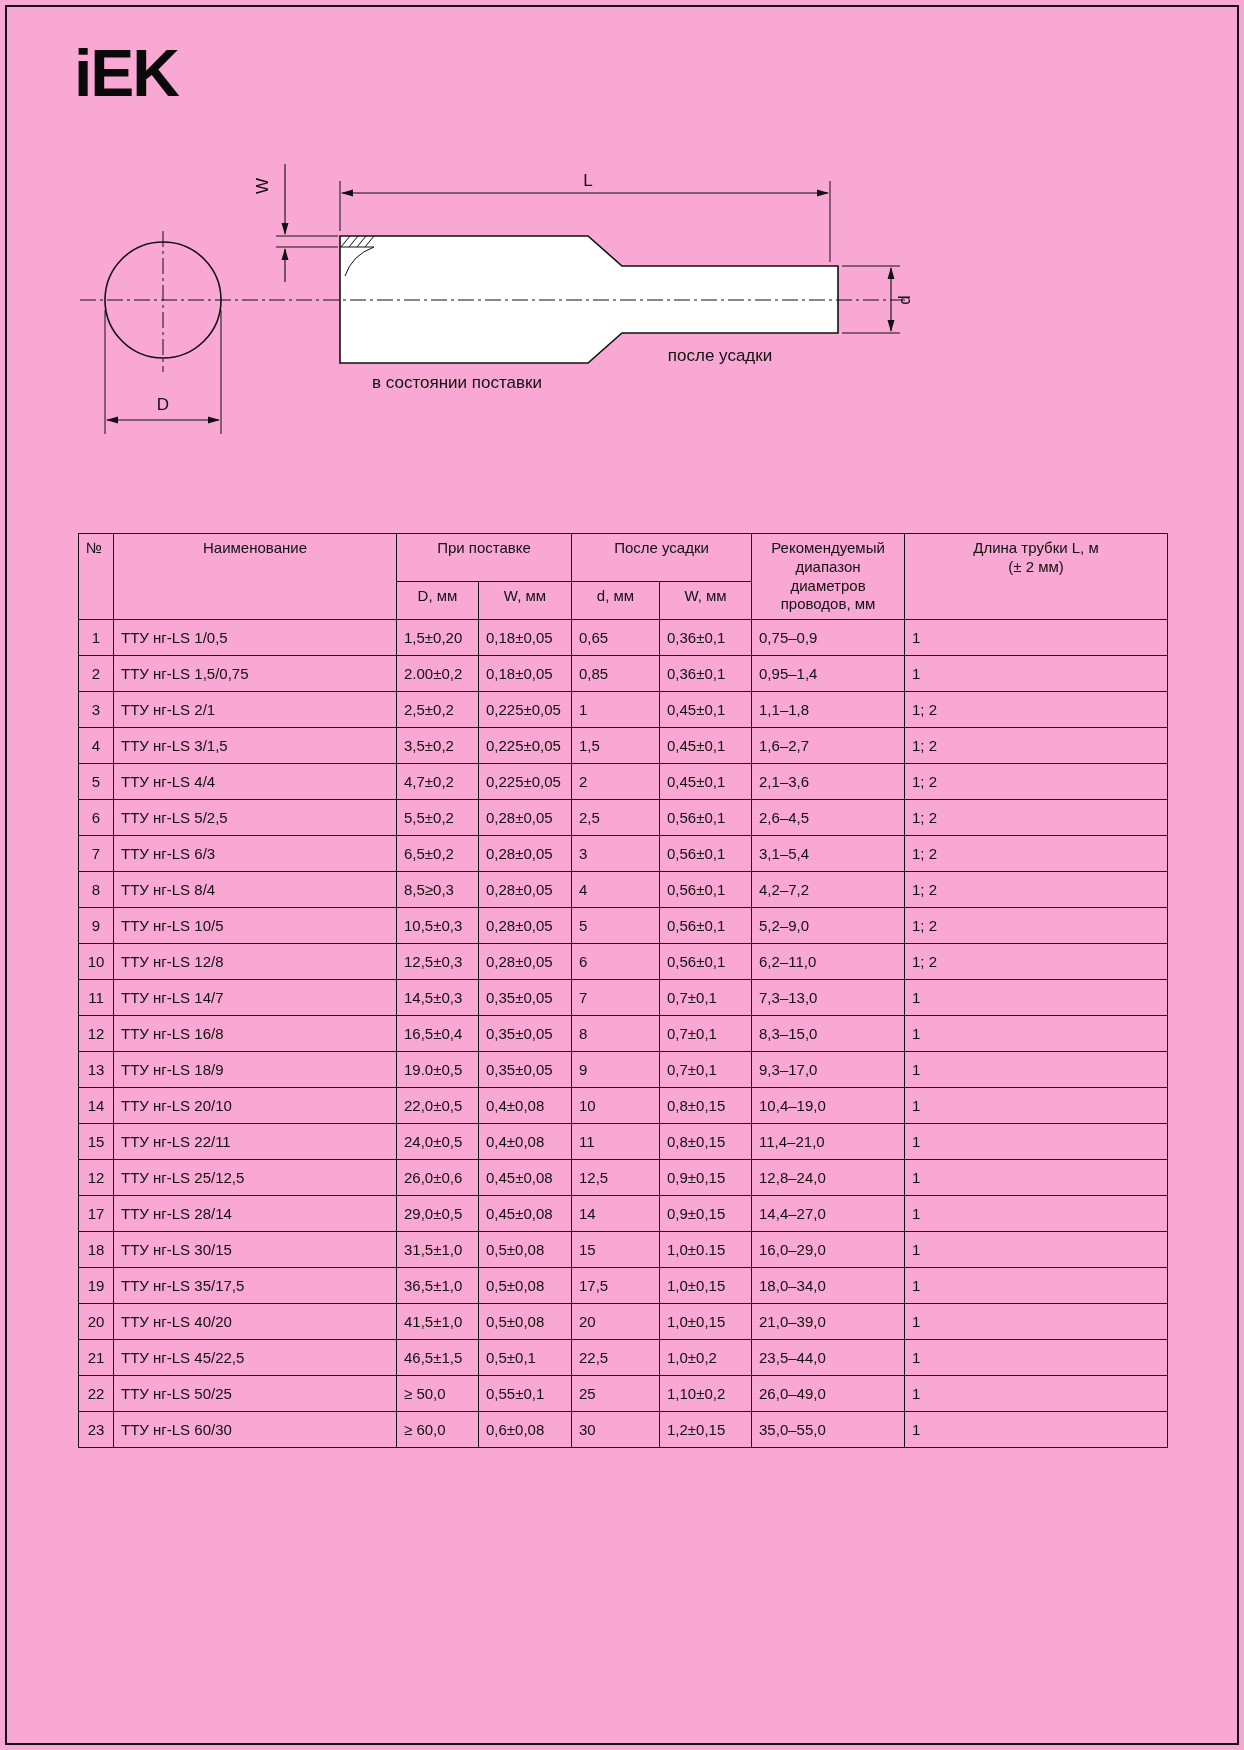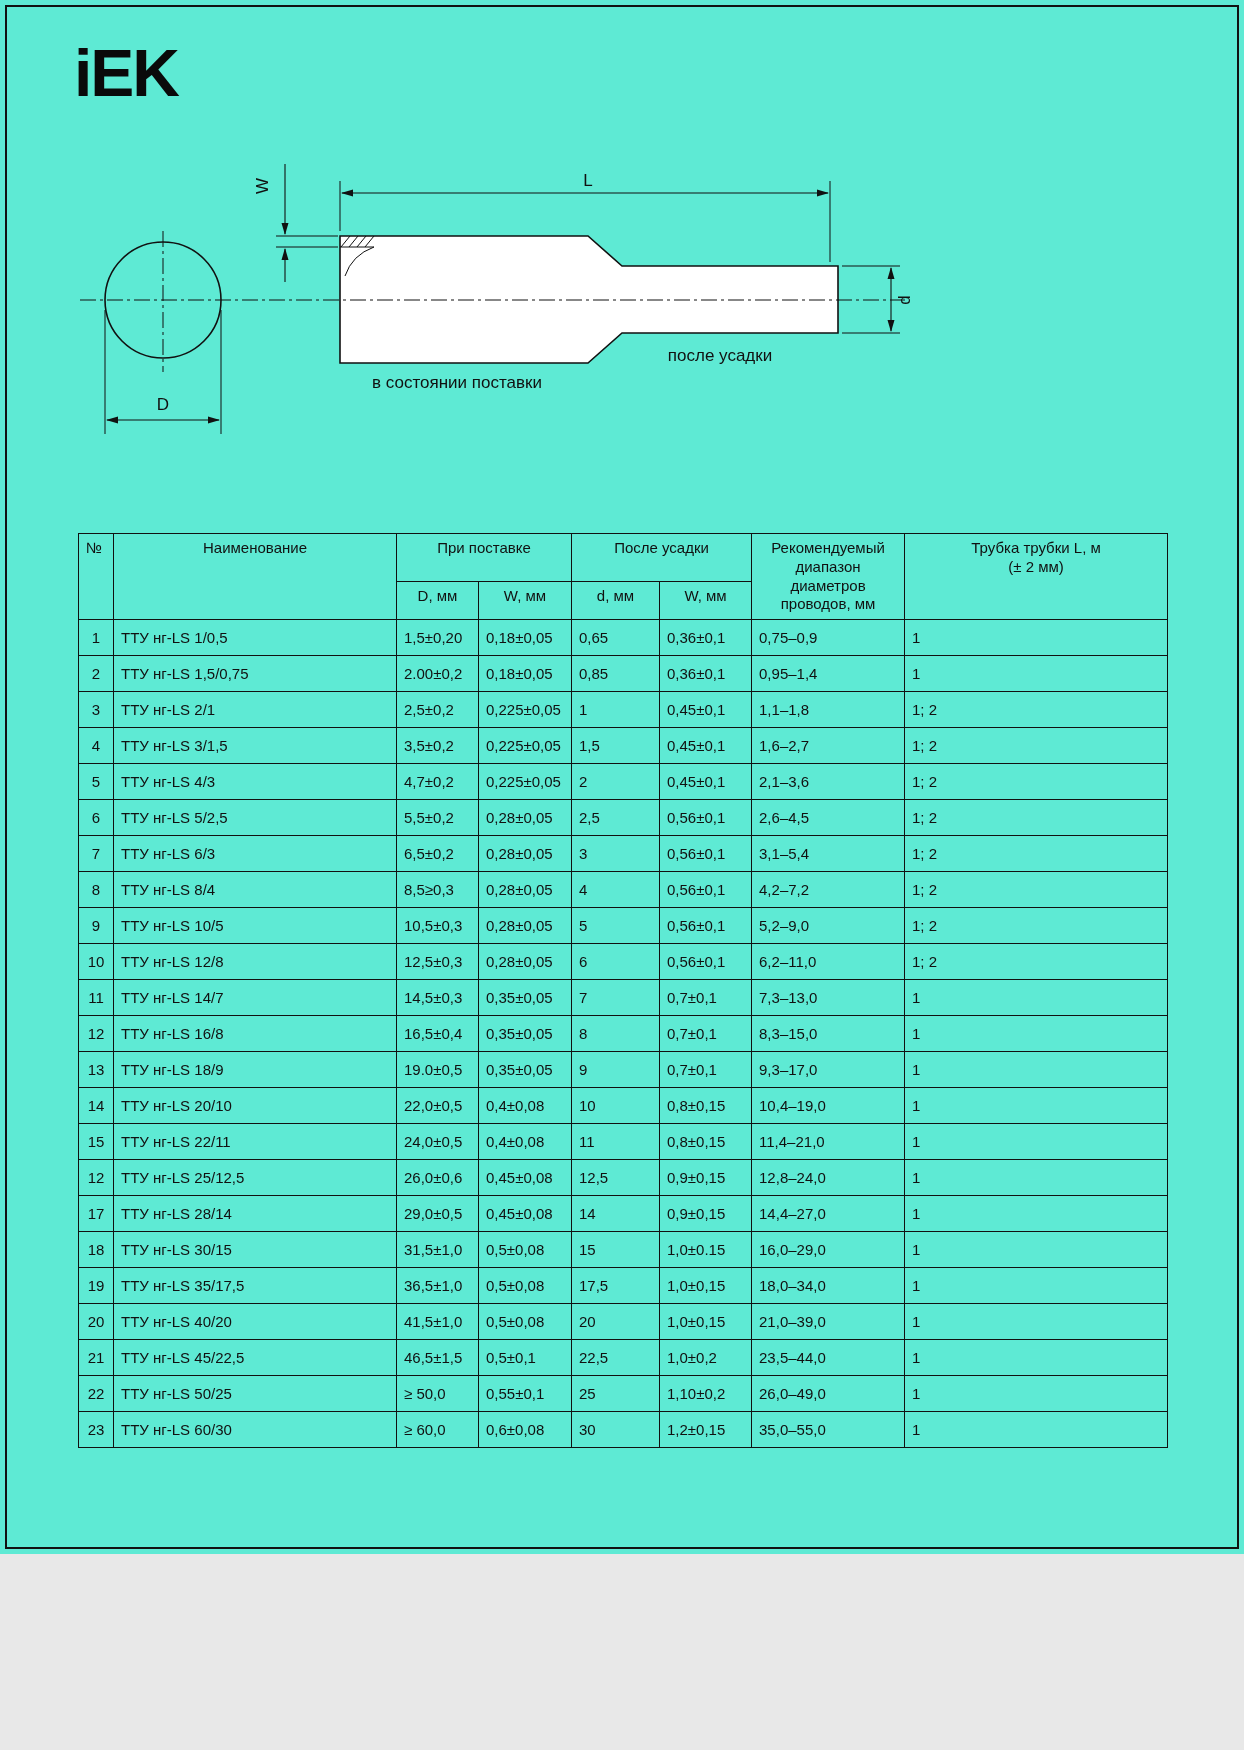--- a/index.html
+++ b/index.html
@@ -1,17 +1,17 @@
 <!DOCTYPE html>
 <html><head>
 <meta charset="utf-8">
 <style>
   html,body{margin:0;padding:0;background:#e8e8e8;}
   .page{
-    position:relative;width:1244px;height:1554px;background:#5eead4;
+    position:relative;width:1244px;height:1750px;background:#f9a8d4;
     font-family:"Liberation Sans",sans-serif;color:#111;margin:0 auto;overflow:hidden;
   }
   .frame{position:absolute;inset:5px;border:2px solid #111;pointer-events:none;}
   .logo{
     position:absolute;top:40px;left:74px;
     font-size:66px;font-weight:bold;letter-spacing:-2px;line-height:1;color:#0a0a0a;
   }
   .diagram{position:absolute;top:148px;left:0;width:1244px;height:310px;}
   .ol{stroke:#111;stroke-width:1.6;fill:none;}
   .olf{stroke:#111;stroke-width:1.6;fill:#fff;}
@@ -115,21 +115,21 @@
           <col class="c-len">
       </colgroup>
       <thead>
         <tr>
           <th rowspan="2" class="col-num">№</th>
           <th rowspan="2">Наименование</th>
           <th colspan="2">При поставке</th>
           <th colspan="2">После усадки</th>
           <th rowspan="2">Рекомендуемый диапазон диаметров проводов, мм</th>
           <th rowspan="2">
-            <span class="blk">Трубка трубки L, м</span>
+            <span class="blk">Длина трубки L, м</span>
             <span class="blk">(± 2 мм)</span>
           </th>
         </tr>
         <tr>
           <th>D, мм</th>
           <th>W, мм</th>
           <th>d, мм</th>
           <th>W, мм</th>
         </tr>
       </thead>
@@ -169,21 +169,21 @@
             <td class="col-name">ТТУ нг-LS 3/1,5</td>
             <td class="col-D">3,5±0,2</td>
             <td class="col-W">0,225±0,05</td>
             <td class="col-d2">1,5</td>
             <td class="col-W2">0,45±0,1</td>
             <td class="col-range">1,6–2,7</td>
             <td class="col-len">1; 2</td>
           </tr>
           <tr>
             <td class="col-num">5</td>
-            <td class="col-name">ТТУ нг-LS 4/3</td>
+            <td class="col-name">ТТУ нг-LS 4/4</td>
             <td class="col-D">4,7±0,2</td>
             <td class="col-W">0,225±0,05</td>
             <td class="col-d2">2</td>
             <td class="col-W2">0,45±0,1</td>
             <td class="col-range">2,1–3,6</td>
             <td class="col-len">1; 2</td>
           </tr>
           <tr>
             <td class="col-num">6</td>
             <td class="col-name">ТТУ нг-LS 5/2,5</td>

